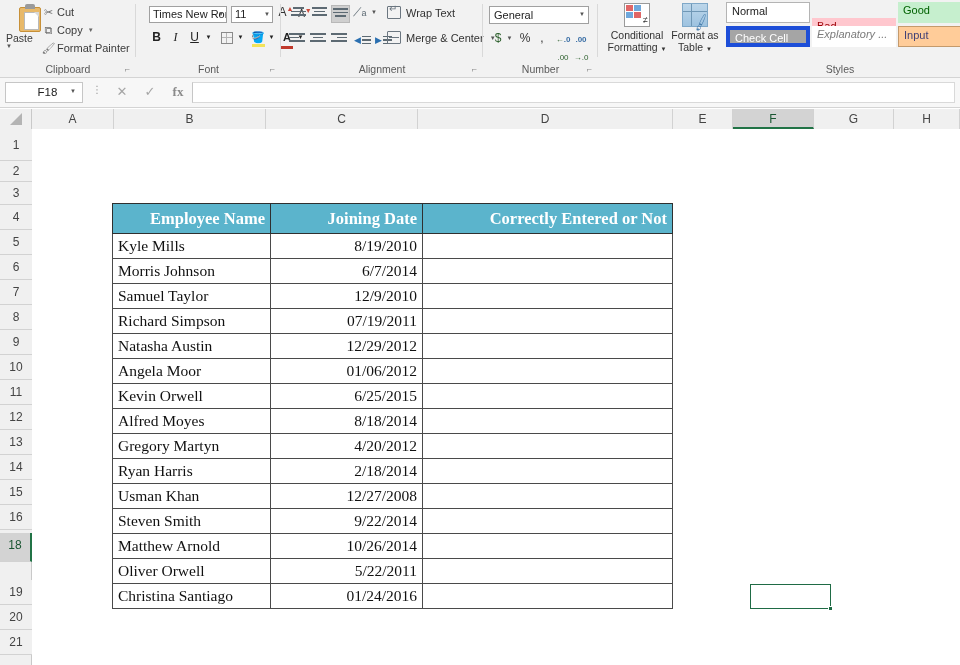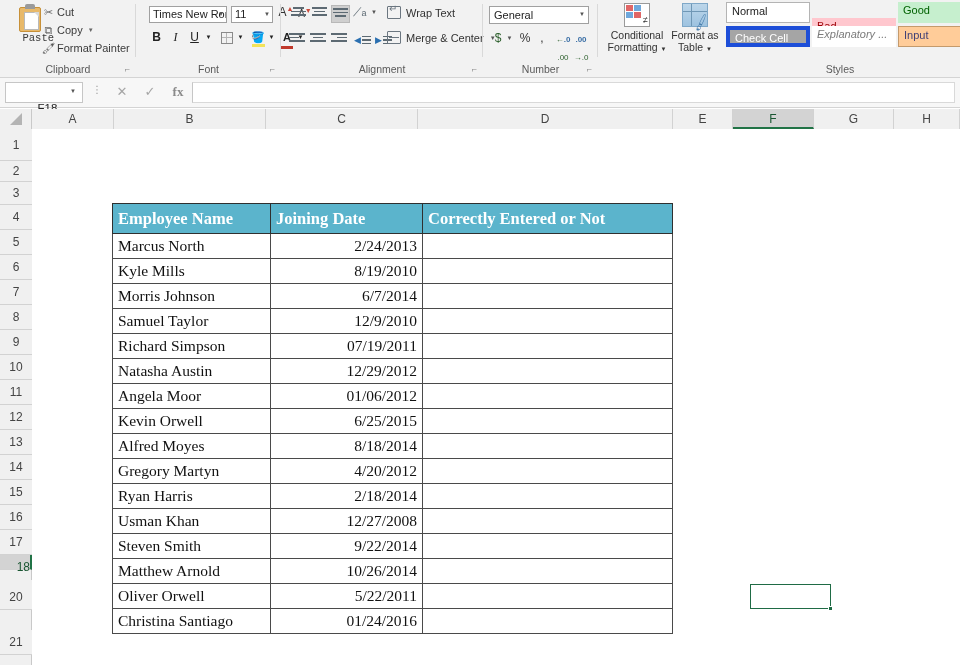--- a/index.html
+++ b/index.html
@@ -28,21 +28,21 @@
     background: #d9d9d9;
   }
   .dlg-launcher {
     position: absolute; bottom: 3px; font-size: 9px; color: #8a8a8a;
   }
 
   
   #grp-clipboard { left: 0; width: 136px; }
   #paste-btn {
     position: absolute; left: 6px; top: 3px; width: 48px; height: 50px;
-    text-align: right; cursor: default; font-family: Liberation Mono, monospace;
+    text-align: left; cursor: default;
   }
   .clip-icon {
     position: relative; width: 26px; height: 28px; margin: 1px auto 0;
   }
   .clip-body {
     position: absolute; left: 2px; top: 3px; width: 22px; height: 25px;
     background: #e8b96a; border: 1px solid #c79038; border-radius: 2px;
   }
   .clip-clamp {
     position: absolute; left: 8px; top: 0px; width: 10px; height: 5px;
@@ -238,21 +238,21 @@
   #style-input { left: 172px; top: 24px; background: #ffcc99; color: #3f3f76; border: 1px solid #c49a6c; }
 
   
   #formula-bar-row {
     position: absolute; left: 0; top: 78px; width: 960px; height: 30px;
     background: #f7f7f7; border-bottom: 1px solid #d4d4d4;
   }
   #name-box {
     position: absolute; left: 5px; top: 4px; width: 78px; height: 21px;
     background: #fff; border: 1px solid #c6c6c6;
-    font-size: 11.5px; color: #222; padding: 19px 0 0 7px; text-align: center;
+    font-size: 11.5px; color: #222; padding: 3px 0 0 7px; text-align: center;
   }
   #name-box-caret {
     position: absolute; left: 70px; top: 10px; font-size: 6px; color: #555;
   }
   #nb-grip {
     position: absolute; left: 92px; top: 9px;
     font-size: 10px; color: #9a9a9a; letter-spacing: 0;
     line-height: 5px;
   }
   .fb-btn {
@@ -336,21 +336,21 @@
     font-size: 15.5px; color: #111;
     white-space: nowrap; overflow: hidden;
   }
   #emp-table thead th {
     background: #5bb4cc;
     color: #ffffff;
     font-weight: bold;
     font-size: 16.5px;
     height: 30px;
     border-color: #2f2f2f;
-    text-align: left;
+    text-align: right;
   }
   .col-name  { width: 158px; text-align: left; }
   .col-date  { width: 152px; text-align: right; }
   .col-check { width: 250px; text-align: left; }
 
   
   #sel-cell {
     position: absolute; left: 718px; top: 455px;
     width: 81px; height: 25px;
     border: 1.6px solid #1f6b45;
@@ -580,44 +580,39 @@
       <div class="rowcell" style="top: 176px; height: 25px; line-height: 25px;">8</div>
       <div class="rowcell" style="top: 201px; height: 25px; line-height: 25px;">9</div>
       <div class="rowcell" style="top: 226px; height: 25px; line-height: 25px;">10</div>
       <div class="rowcell" style="top: 251px; height: 25px; line-height: 25px;">11</div>
       <div class="rowcell" style="top: 276px; height: 25px; line-height: 25px;">12</div>
       <div class="rowcell" style="top: 301px; height: 25px; line-height: 25px;">13</div>
       <div class="rowcell" style="top: 326px; height: 25px; line-height: 25px;">14</div>
       <div class="rowcell" style="top: 351px; height: 25px; line-height: 25px;">15</div>
       <div class="rowcell" style="top: 376px; height: 25px; line-height: 25px;">16</div>
       <div class="rowcell" style="top: 401px; height: 25px; line-height: 25px;">17</div>
-      <div class="rowcell sel" style="top: 426px; height: 15px; line-height: 25px; text-align: right;">18</div>
+      <div class="rowcell sel" style="top: 404px; height: 29px; line-height: 25px;">18</div>
       <div class="rowcell" style="top: 451px; height: 25px; line-height: 25px;">19</div>
-      <div class="rowcell" style="top: 456px; height: 25px; line-height: 25px;">20</div>
+      <div class="rowcell" style="top: 476px; height: 25px; line-height: 25px;">20</div>
       <div class="rowcell" style="top: 501px; height: 25px; line-height: 25px;">21</div>
     </div>
 
   <div id="cells">
 
 
     <table id="emp-table">
       <thead>
         <tr>
           <th class="col-name">Employee Name</th>
           <th class="col-date">Joining Date</th>
           <th class="col-check">Correctly Entered or Not</th>
         </tr>
       </thead>
       <tbody id="emp-tbody">
           <tr>
-            <td class="col-name">Marcus North</td>
-            <td class="col-date">2/24/2013</td>
-            <td class="col-check"></td>
-          </tr>
-          <tr>
             <td class="col-name">Kyle Mills</td>
             <td class="col-date">8/19/2010</td>
             <td class="col-check"></td>
           </tr>
           <tr>
             <td class="col-name">Morris Johnson</td>
             <td class="col-date">6/7/2014</td>
             <td class="col-check"></td>
           </tr>
           <tr>

